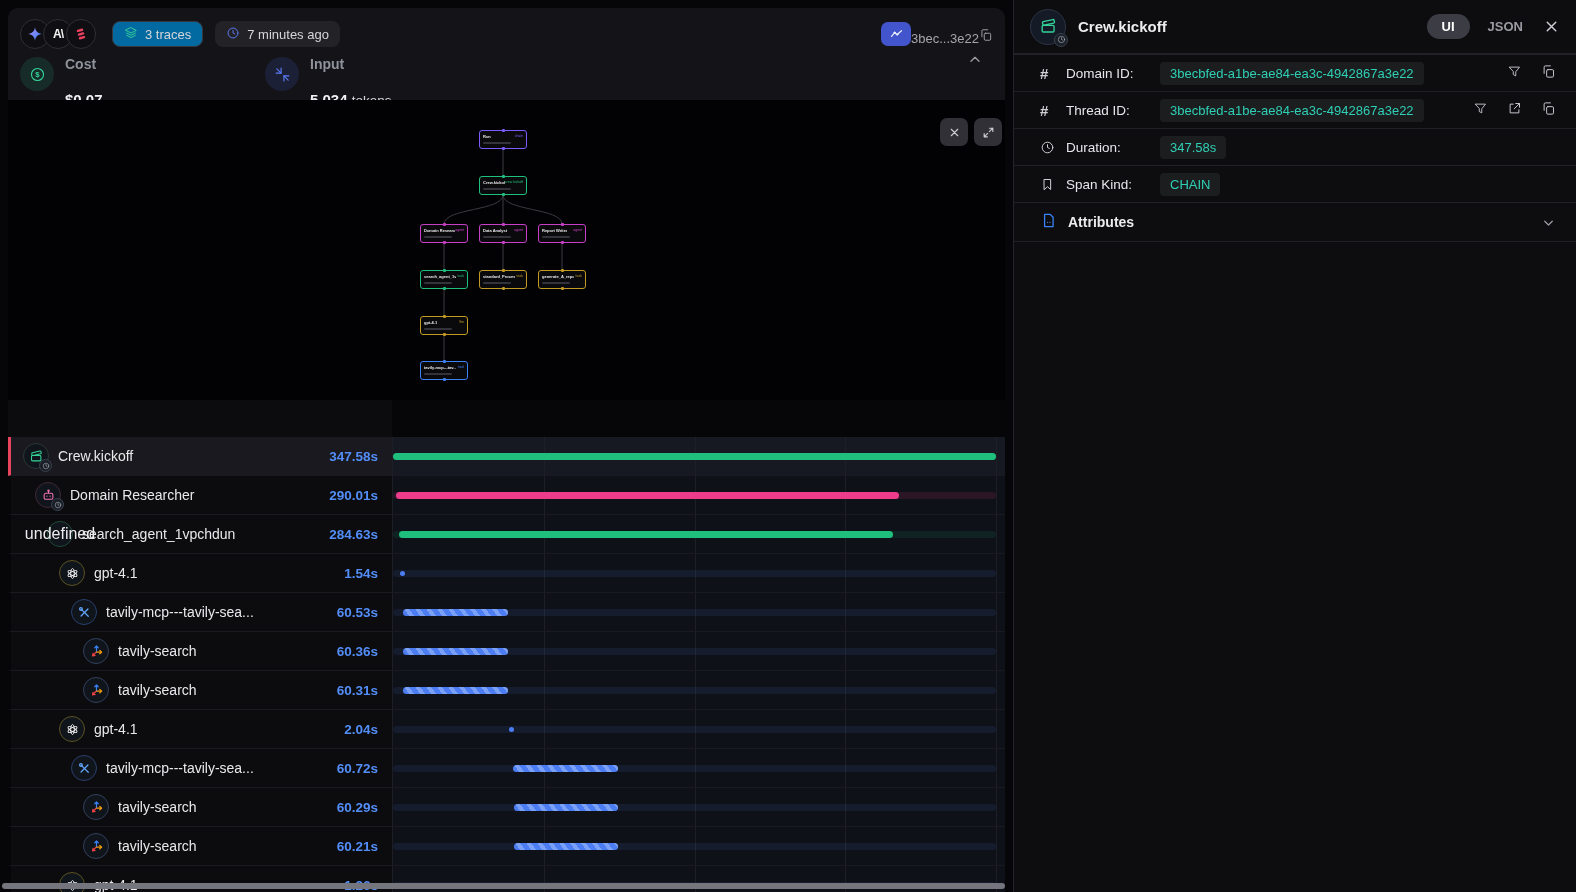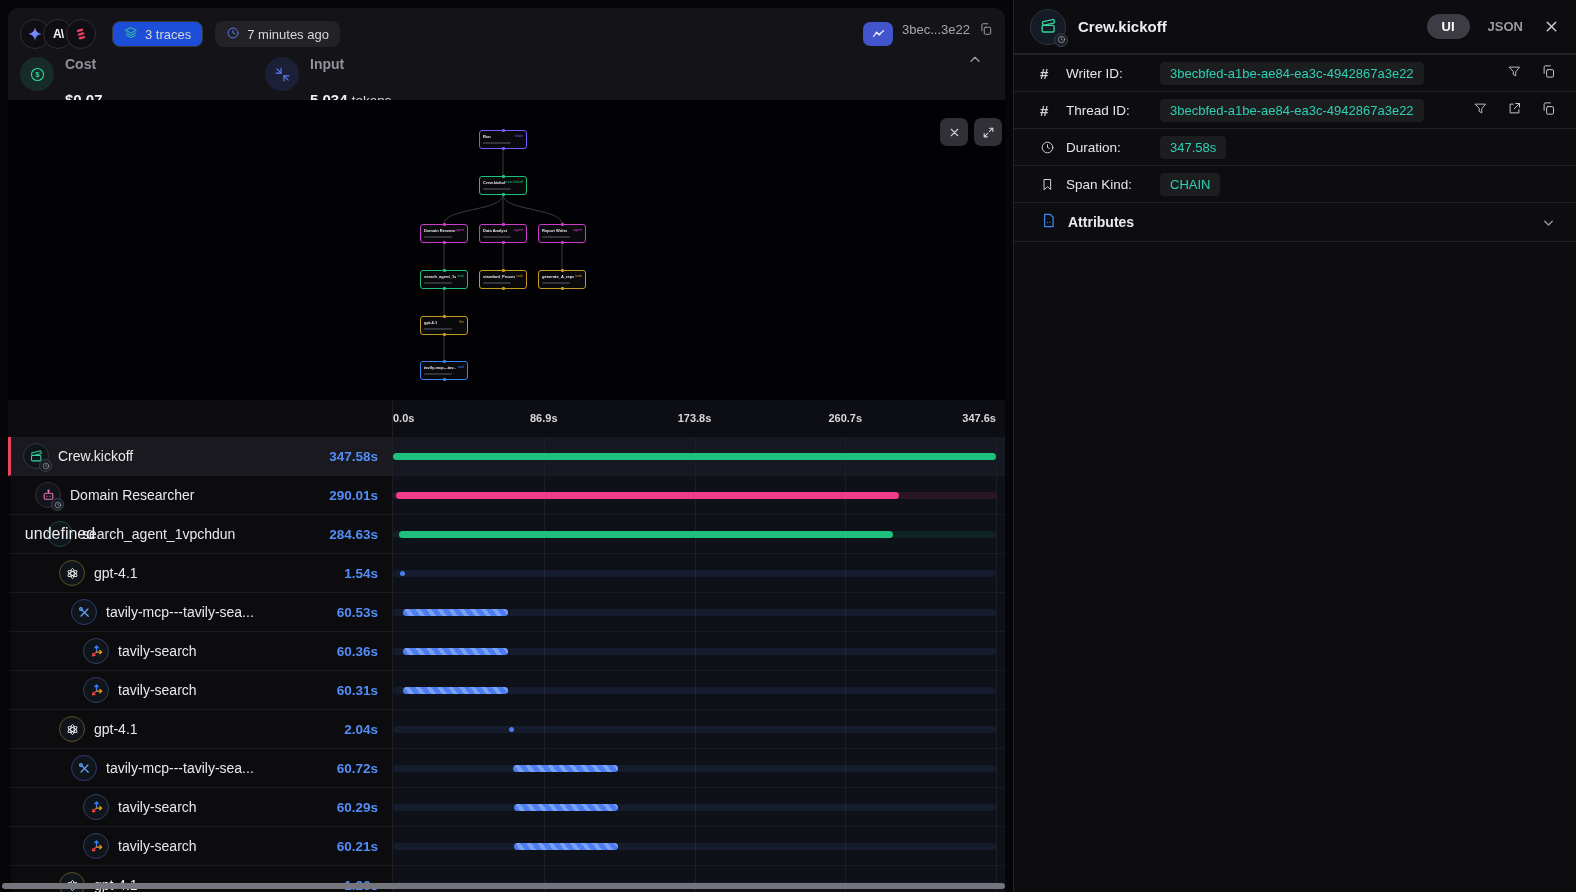--- a/index.html
+++ b/index.html
@@ -9,24 +9,24 @@
   
   .left { width:1013px; position:relative; padding:8px 8px 0 8px; }
   .topcard { background:#141418; border-radius:10px 10px 0 0; height:92px; padding:10px 12px 0; position:relative; }
   .hdr { display:flex; align-items:center; height:32px; }
   .avatars { display:flex; }
   .av { width:30px; height:30px; border-radius:50%; background:#0f0f13; border:1px solid #2e2e35; display:flex; align-items:center; justify-content:center; position:relative; }
   .av + .av { margin-left:-7px; }
   .av svg { width:16px; height:16px; }
   .av .atxt { font-size:12px; font-weight:bold; color:#f5f5f5; letter-spacing:-1px; }
   .pill { display:flex; align-items:center; gap:7px; height:26px; padding:0 11px; border-radius:8px; font-size:13px; color:#d6d6da; }
-  .pill.traces { margin-left:16px; background:#1d4ed8; border:1px solid #37373e; }
+  .pill.traces { margin-left:16px; background:#0369a1; border:1px solid #37373e; }
   .pill.time { margin-left:12px; background:#232327; }
   .pill svg { width:14px; height:14px; }
-  .hdr-right { margin-left:auto; display:flex; align-items:flex-start; gap:9px; }
+  .hdr-right { margin-left:auto; display:flex; align-items:flex-end; }
   .trendbtn { width:30px; height:24px; border-radius:7px; background:#4355cc; display:flex; align-items:center; justify-content:center; }
   .trendbtn svg { width:15px; height:15px; color:#e8ecff; }
   .traceid { font-size:13px; color:#a5a5ad; }
   .copybtn svg { width:14px; height:14px; color:#a5a5ad; }
 
   .stats { display:grid; grid-template-columns:245px 280px 290px 1fr; margin-top:5px; }
   .stat { display:flex; gap:11px; align-items:flex-start; }
   .sic { width:34px; height:34px; border-radius:50%; display:flex; align-items:center; justify-content:center; margin-top:2px; }
   .sic svg { width:17px; height:17px; }
   .slabel { font-size:14px; font-weight:bold; color:#8f929b; margin-top:1px; }
@@ -291,27 +291,20 @@
         <div class="glabelrow">
           <span class="glabel">tavily-mcp---tav...</span>
     <span class="gbadge">tool</span>
         </div>
         <div class="gsub"></div>
       </div>
     </div>
 
   <div class="axis">
     <div class="acol"></div>
-    <div class="achart" id="axis-chart">
-        <span class="tick first" style="left: 0px;">0.0s</span>
-        <span class="tick" style="left: 150.75px;">86.9s</span>
-        <span class="tick" style="left: 301.5px;">173.8s</span>
-        <span class="tick" style="left: 452.25px;">260.7s</span>
-        <span class="tick last" style="left: 603px;">347.6s</span>
-      </div>
   </div>
   <div class="rows" id="rows">
       <div class="row sel">
         <div class="lbl" style="padding-left:12px">
        <span class="rowicon" style="border-color:#2a3a36">
             <svg viewBox="0 0 24 24" fill="none" stroke="#34d399" stroke-width="1.7" stroke-linejoin="round">
               <rect x="4" y="10.5" width="15" height="8.5" rx="1.5"></rect>
               <rect x="4.5" y="4.5" width="15" height="4.6" rx="1.2" transform="rotate(-12 12 7)"></rect>
             </svg>
             <span class="badge">
@@ -629,21 +622,21 @@
             <path d="M6 6l12 12M18 6 6 18" stroke-width="2"></path>
           </svg>
         </div>
     </div>
   </div>
   <div class="details" id="details">
       <div class="drow">
         <span class="dicon">
           <span style="font-size:15px;font-weight:bold">#</span>
         </span>
-    <span class="dlabel">Writer ID:</span>
+    <span class="dlabel">Domain ID:</span>
     <span class="dchip">3becbfed-a1be-ae84-ea3c-4942867a3e22</span>
     <span class="dacts">
           <span><svg viewBox="0 0 24 24" fill="none" stroke="currentColor" stroke-width="1.6" stroke-linecap="round" stroke-linejoin="round">
               <path d="M4 5h16l-6 7.5V19l-4-2.2v-4.3Z" stroke-width="1.5"></path>
             </svg></span>
           <span><svg viewBox="0 0 24 24" fill="none" stroke="currentColor" stroke-width="1.6" stroke-linecap="round" stroke-linejoin="round">
               <rect x="9" y="9" width="11" height="12" rx="2"></rect>
               <path d="M5 15V5a2 2 0 0 1 2-2h8"></path>
             </svg></span>
         </span>

